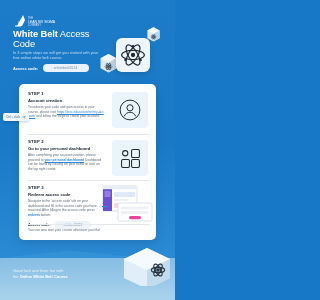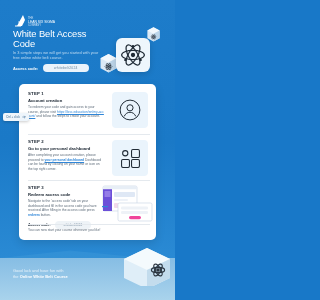--- a/index.html
+++ b/index.html
@@ -19,21 +19,21 @@
   .bg-wave{position:absolute;left:0;top:240px;width:175px;height:30px;
     background:#3f9ad9;opacity:.45;
     clip-path:polygon(0 60%,40% 35%,100% 70%,100% 100%,0 100%);}
 
   
   .logo{position:absolute;left:13px;top:13px;width:46px;height:16px;}
   .logo svg{display:block;}
 
   .title{position:absolute;left:13px;top:29px;width:96px;
     color:#ffffff;font-size:9.4px;line-height:10.4px;letter-spacing:-.1px;}
-  .title .b{font-weight:normal;}
+  .title .b{font-weight:bold;}
 
   .subtitle{position:absolute;left:13px;top:50px;width:92px;
     color:#bfdcf2;font-size:3.9px;line-height:5.4px;}
 
   .accessrow{position:absolute;left:13px;top:64px;display:flex;align-items:center;gap:5px;}
   .accesslabel{color:#ffffff;font-size:3.9px;font-weight:bold;}
   .accesspill{background:#eaf3fb;border-radius:20px;padding:2px 11px;
     color:#6d8ba3;font-size:3.4px;letter-spacing:.2px;white-space:nowrap;}
 
   

